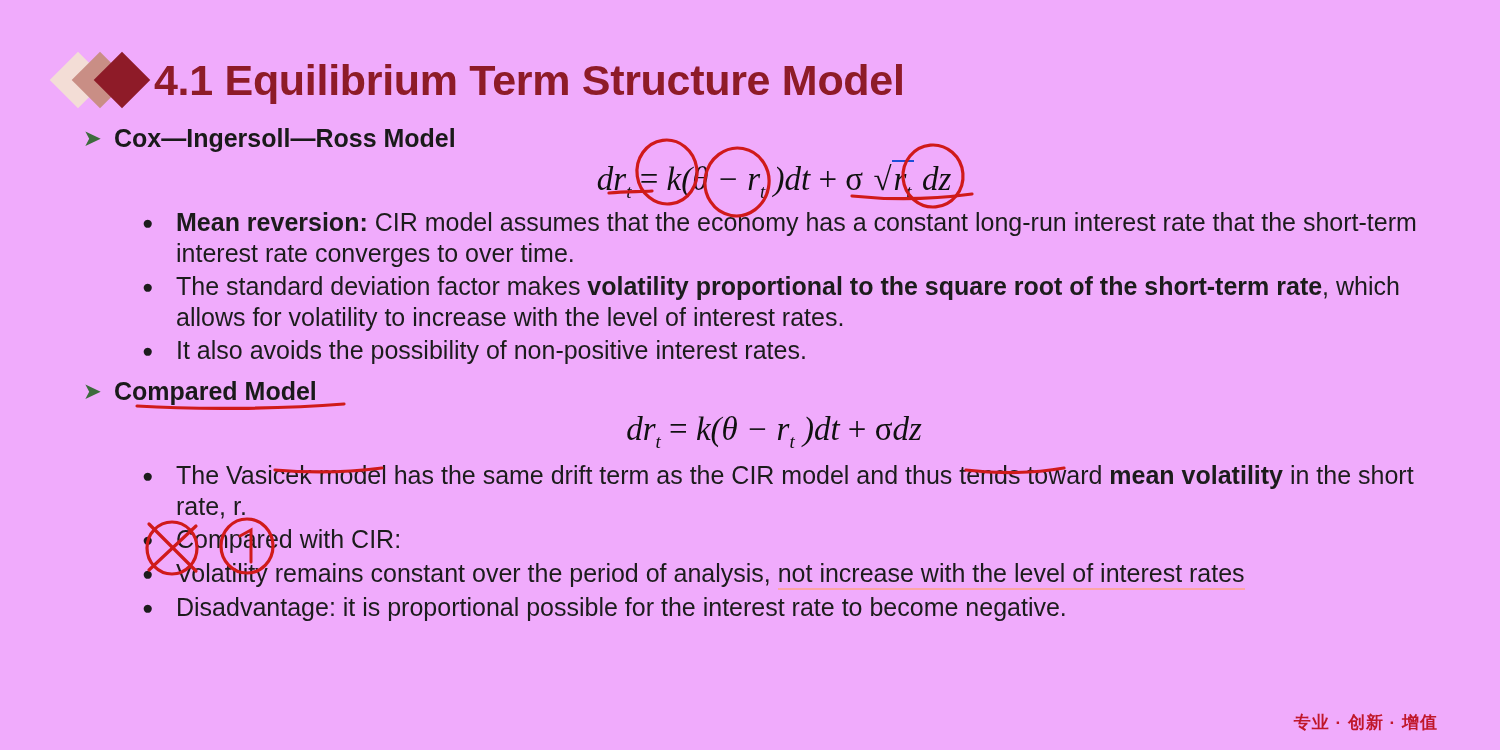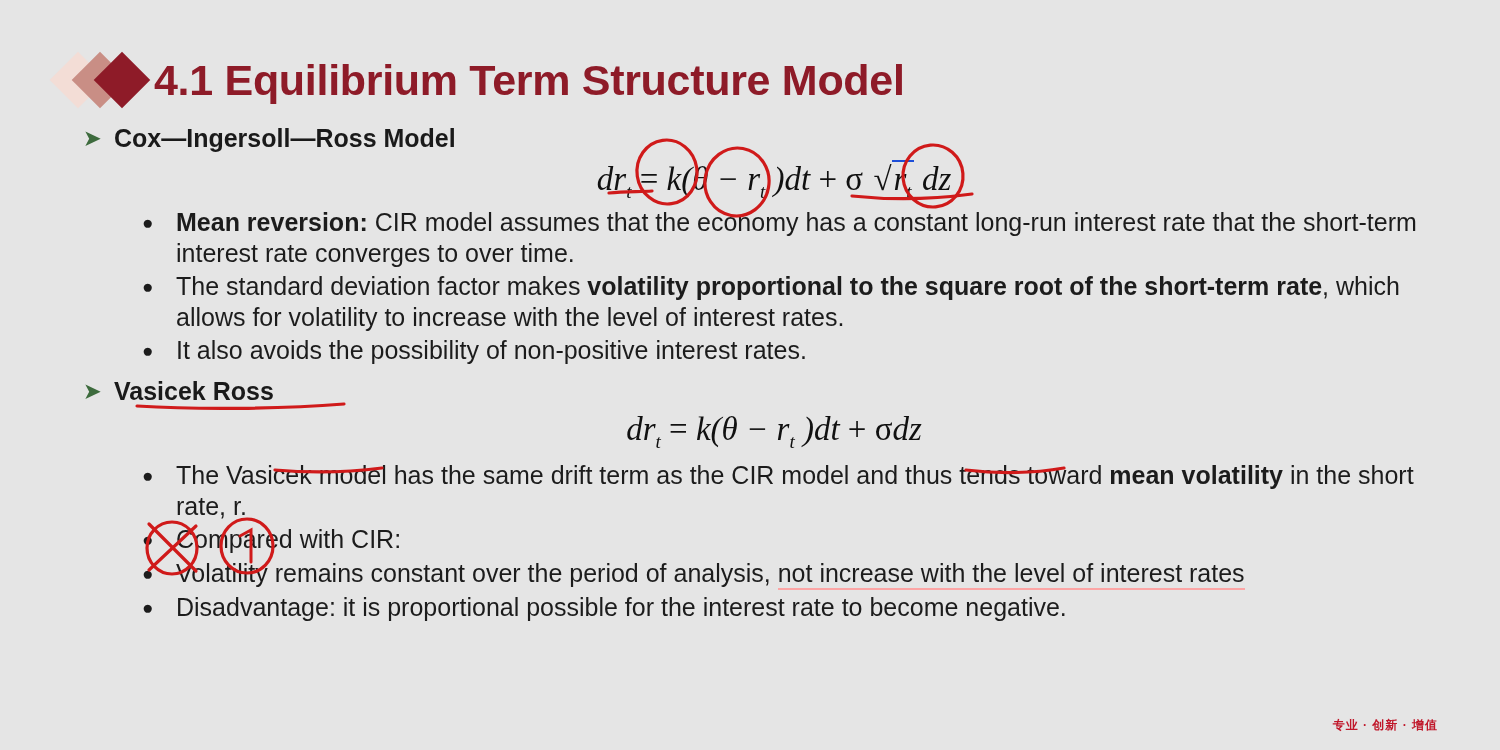--- a/index.html
+++ b/index.html
@@ -7,21 +7,21 @@
     padding: 0;
     background: #ffffff;
   }
   body {
     font-family: "Liberation Sans", sans-serif;
   }
   #slide {
     position: relative;
     width: 1500px;
     height: 750px;
-    background: #e5e5e5;
+    background: #f0abfc;
     overflow: hidden;
   }
 
   
   .title-row {
     position: absolute;
     left: 58px;
     top: 52px;
     display: flex;
     align-items: center;
@@ -127,21 +127,21 @@
     position: absolute;
     pointer-events: none;
   }
   svg.annot { overflow: visible; }
 
   .footer {
     position: absolute;
     right: 62px;
     bottom: 16px;
     color: #c0172a;
-    font-size: 12px;
+    font-size: 17px;
     font-weight: bold;
     letter-spacing: 1px;
   }
 </style>
 </head>
 <body>
 
 <div id="slide">
 
   <div class="title-row">
@@ -176,21 +176,21 @@
       <span class="btext">The standard deviation factor makes <span class="b">volatility proportional to the square root of the short-term rate</span>, which allows for volatility to increase with the level of interest rates.</span>
     </div>
 
     <div class="bullet">
       <span class="dot">●</span>
       <span class="btext">It also avoids the possibility of non-positive interest rates.</span>
     </div>
 
     <div class="lvl1" style="margin-top:8px;">
       <span class="marker">➤</span>
-      <span class="lvl1-text">Vasicek Ross</span>
+      <span class="lvl1-text">Compared Model</span>
     </div>
 
     <div class="formula" style="margin:4px 0 8px 0;">
       <span>dr<span class="sub">t</span> <span class="nonital">=</span> k(θ − r<span class="sub">t</span> )dt <span class="nonital">+</span>
       <span class="nonital" style="font-family:'Liberation Serif',serif;">σ</span>dz</span>
     </div>
 
     <div class="bullet">
       <span class="dot">●</span>
       <span class="btext">The Vasicek model has the same drift term as the CIR model and thus tends toward <span class="b">mean volatility</span> in the short rate, r.</span>

